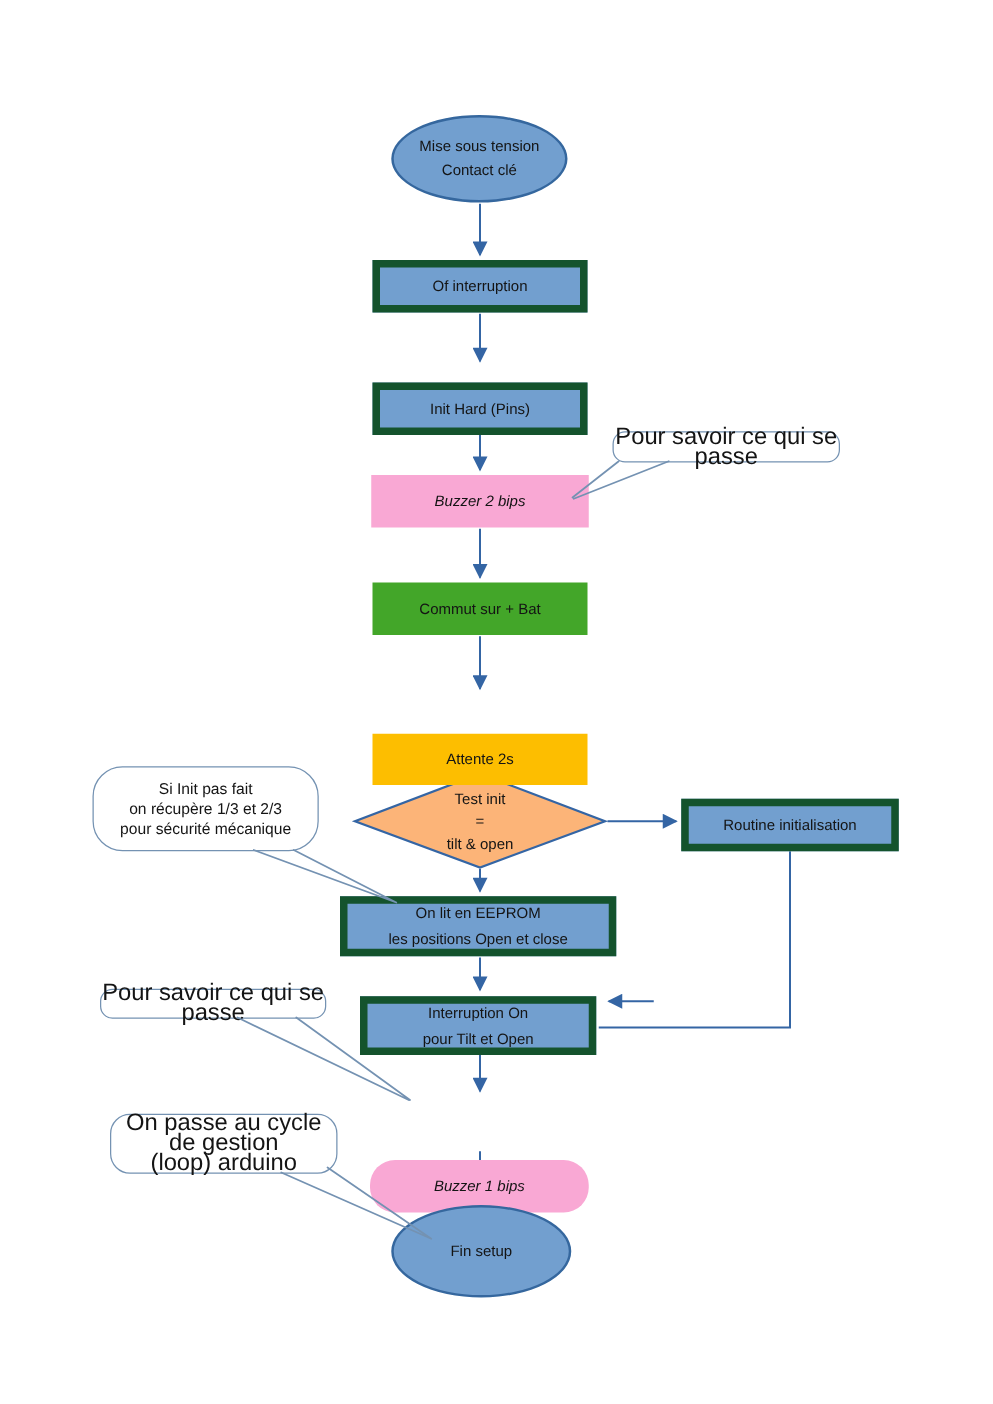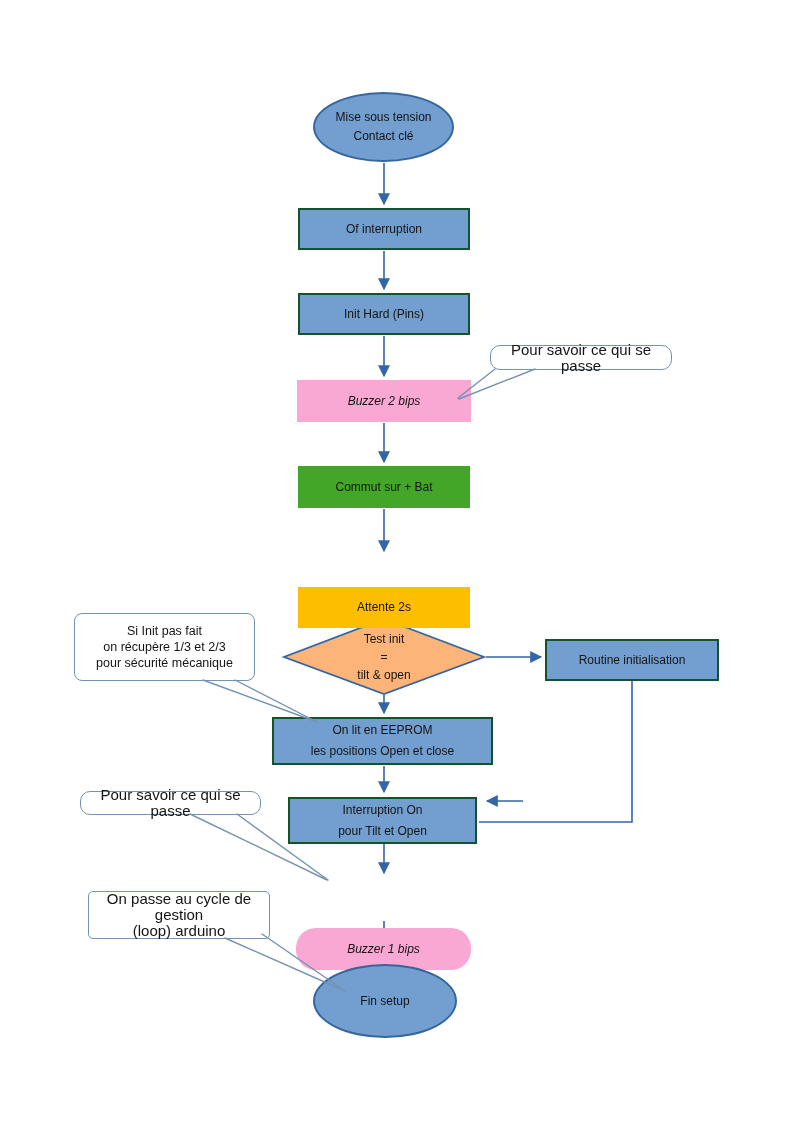--- a/index.html
+++ b/index.html
@@ -18,34 +18,34 @@
   }
   .shape {
     position: absolute;
     box-sizing: border-box;
     display: flex; align-items: center; justify-content: center;
     text-align: center;
     font-size: 12px; line-height: 19px;
     white-space: pre-line;
     z-index: 2;
   }
-  .rect-blue   { background: #729fcf; border: 2px solid #14532d; }
+  .rect-blue   { background: #729fcf; border: 6px solid #14532d; }
   .rect-yellow { background: #f9a8d4; font-style: italic; }
   .rect-green  { background: #43a629; }
   .rect-orange { background: #fdbe00; }
   .ellipse     { background: #729fcf; border: 2px solid #35679e; border-radius: 50%; }
   .diamond-label { background: transparent; line-height: 18px; }
   .callout {
     position: absolute;
     box-sizing: border-box;
     display: flex; align-items: center; justify-content: center;
     text-align: center;
     background: #ffffff;
     border: 1.5px solid #7492b2;
-    font-size: 15px; line-height: 16px;
+    font-size: 19px; line-height: 16px;
     white-space: pre-line;
     z-index: 2;
   }
   svg.top { z-index: 3; }
 </style>
 </head>
 <body>
 
 <div class="canvas">
 
@@ -75,21 +75,21 @@
 
   <div class="shape ellipse" style="left:313px; top:92px; width:141px; height:70px;">
     <span>Mise sous tension
 Contact clé</span>
   </div>
 
   <div class="shape rect-blue" style="left:298px; top:208px; width:172px; height:42px;">
     <span>Of interruption</span>
   </div>
 
-  <div class="shape rect-blue" style="left:298px; top:293px; width:172px; height:42px;">
+  <div class="shape rect-blue" style="left:298px; top:306px; width:172px; height:42px;">
     <span>Init Hard (Pins)</span>
   </div>
 
   <div class="shape rect-yellow" style="left:297px; top:380px; width:174px; height:42px;">
     <span>Buzzer 2 bips</span>
   </div>
 
   <div class="shape rect-green" style="left:298px; top:466px; width:172px; height:42px;">
     <span>Commut sur + Bat</span>
   </div>
@@ -123,31 +123,31 @@
   </div>
 
   <div class="shape ellipse" style="left:313px; top:964px; width:144px; height:74px;justify-content:center;">
     <span>Fin setup</span>
   </div>
 
   <div class="callout" style="left:490px; top:345px; width:182px; height:25px; border-radius:10px;">
     <span>Pour savoir ce qui se passe</span>
   </div>
 
-  <div class="callout" style="left:74px; top:613px; width:181px; height:68px; border-radius:8px; font-size:12.5px;align-items:center;">
+  <div class="callout" style="left:74px; top:613px; width:181px; height:68px; border-radius:24px; font-size:12.5px;align-items:center;">
     <span>Si Init pas fait
 on récupère 1/3 et 2/3
 pour sécurité mécanique</span>
   </div>
 
   <div class="callout" style="left:80px; top:791px; width:181px; height:24px; border-radius:10px;">
     <span>Pour savoir ce qui se passe</span>
   </div>
 
-  <div class="callout" style="left:88px; top:891px; width:182px; height:48px; border-radius:5px;">
+  <div class="callout" style="left:88px; top:891px; width:182px; height:48px; border-radius:16px;">
     <span>On passe au cycle de gestion
 (loop) arduino</span>
   </div>
 
   <svg class="layer top" viewBox="0 0 794 1123">
     <g stroke="#7492b2" stroke-width="1.4" fill="none" stroke-linecap="round">
       <path d="M495,369 L458,398 M535,369 L459,399"></path>
       <path d="M203,680 L317,722 M235,680 L317,722"></path>
       <path d="M190,814 L327,880 M237,814 L328,880"></path>
       <path d="M225,938 L345,991 M262,934 L345,991"></path>

